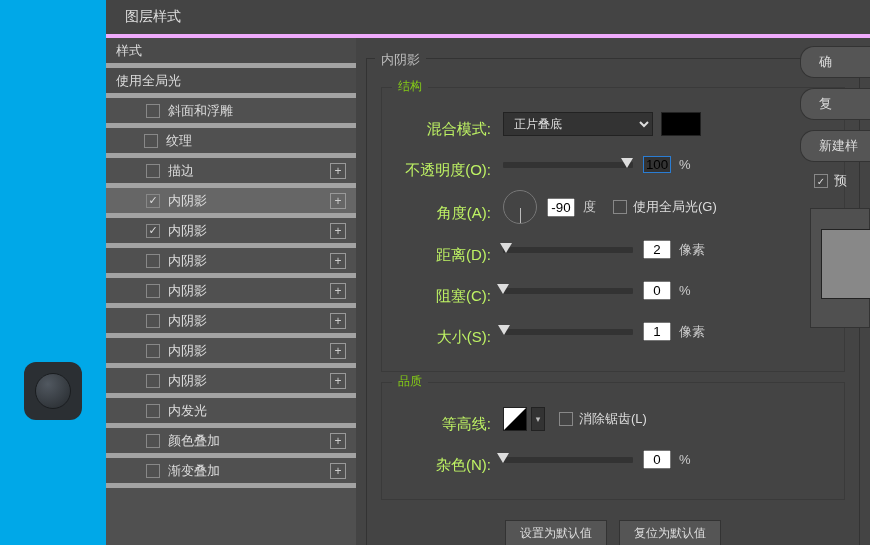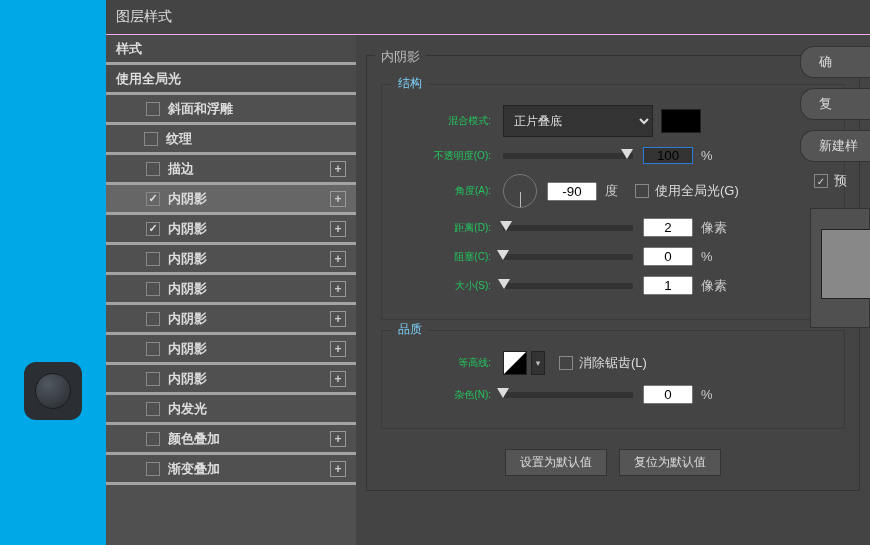--- a/index.html
+++ b/index.html
@@ -1,42 +1,42 @@
 <!DOCTYPE html>
 <html><head>
 <meta charset="utf-8">
 <style>
 * { margin: 0; padding: 0; box-sizing: border-box; font-family: "Microsoft YaHei", Arial, sans-serif; }
 body { background: #00a8e8; width: 870px; height: 545px; overflow: hidden; position: relative; }
 .dialog { position: absolute; left: 106px; top: 0; width: 764px; height: 545px; background: #444; color: #ddd; font-size: 13px; }
-.title { background: #444; color: #ddd; padding: 8px 10px; font-size: 14px; border-bottom: 1px solid #f0abfc; }
+.title { background: #444; color: #ddd; padding: 8px 19px; font-size: 14px; border-bottom: 4px solid #f0abfc; }
 .body { display: flex; height: 520px; }
 .sidebar { width: 250px; background: #505050; overflow-y: scroll; }
 .sidebar::-webkit-scrollbar{width:14px;background:#444}
 .sidebar::-webkit-scrollbar-thumb{background:#666;border:3px solid #444}
-.side-row { display: flex; align-items: center; padding: 6px 10px; border-bottom: 3px solid #a3a3a3; cursor: pointer; position: relative; height: 30px; font-weight: bold; }
+.side-row { display: flex; align-items: center; padding: 6px 10px; border-bottom: 5px solid #a3a3a3; cursor: pointer; position: relative; height: 30px; }
 .side-row.header { background: #4a4a4a; color: #ddd; }
 .side-row.sub { padding-left: 40px; }
 .side-row.indent { padding-left: 38px; }
 .side-row.selected { background: #666; }
 .side-row .cb { width: 14px; height: 14px; border: 1px solid #888; margin-right: 8px; display: flex; align-items: center; justify-content: center; font-size: 11px; color: #ddd; }
 .side-row .plus { position: absolute; right: 10px; width: 16px; height: 16px; border: 1px solid #999; display: flex; align-items: center; justify-content: center; font-size: 12px; color: #ccc; }
 .content { flex: 1; padding: 8px 10px; }
 .fieldset { border: 1px solid #333; padding: 6px 14px 14px 14px; margin-bottom: 12px; position: relative; margin-top: 12px; }
 .fieldset .legend { position: relative; top: -14px; background: #444; padding: 0 6px; color: #bbb; margin-left: -6px; display: inline-block; }
 .subgroup { border: 1px solid #3a3a3a; margin: 4px 0 10px 0; padding: 10px 14px 14px 14px; position: relative; }
-.subgroup .slabel { position: absolute; top: -10px; left: 10px; background: #444; padding: 0 6px; font-size: 12px; color: #7dd3fc; }
+.subgroup .slabel { position: absolute; top: -10px; left: 10px; background: #444; padding: 0 6px; font-size: 12px; color: #84cc16; }
 .row { display: flex; align-items: center; margin: 10px 0; }
-.row .lbl { width: 95px; text-align: right; margin-right: 12px; color: #22c55e; font-size: 10px; }
+.row .lbl { width: 95px; text-align: right; margin-right: 12px; color: #bef264; font-size: 15px; margin-top: 12px; }
 select, input[type=text] { background: #333; color: #ddd; border: 1px solid #222; padding: 3px 6px; font-size: 12px; }
-select { width: 150px; height: 32px; }
+select { width: 150px; height: 24px; }
 .swatch { width: 40px; height: 24px; background: #000; margin-left: 8px; border: 1px solid #222; }
 .slider { flex: 1; max-width: 130px; height: 6px; background: #333; margin-right: 10px; position: relative; border-radius: 1px; }
 .slider .thumb { position: absolute; top: -4px; width: 0; height: 0; border-left: 6px solid transparent; border-right: 6px solid transparent; border-top: 10px solid #ddd; }
-.num { width: 50px; text-align: center; }
+.num { width: 28px; text-align: center; }
 .num.hl { border: 1.5px solid #2a7dd4; background: #333; }
 .unit { margin-left: 8px; color: #ccc; width: 30px; }
 .dial { width: 34px; height: 34px; border: 1px solid #777; border-radius: 50%; margin-right: 10px; position: relative; background: #444; }
 .dial::after { content:''; position: absolute; left: 16px; top: 17px; width: 1px; height: 15px; background: #bbb; }
 .cbx { width: 14px; height: 14px; border: 1px solid #888; margin-right: 6px; display: inline-flex; align-items: center; justify-content: center; font-size: 10px; }
 .contour { width: 24px; height: 24px; background: linear-gradient(135deg, #fff 0 48%, #000 52% 100%); border: 1px solid #222; margin-right: 4px; }
 .dd { width: 14px; height: 24px; border: 1px solid #222; background: #333; display: flex; align-items: center; justify-content: center; font-size: 9px; color: #bbb; margin-right: 14px; }
 .btn { background: #555; border: 1px solid #333; color: #ddd; padding: 4px 14px; font-size: 12px; cursor: pointer; margin: 0 6px; }
 .btnrow { display: flex; justify-content: center; margin-top: 20px; }
 .rightcol { position: absolute; right: 0; top: 46px; width: 70px; }

